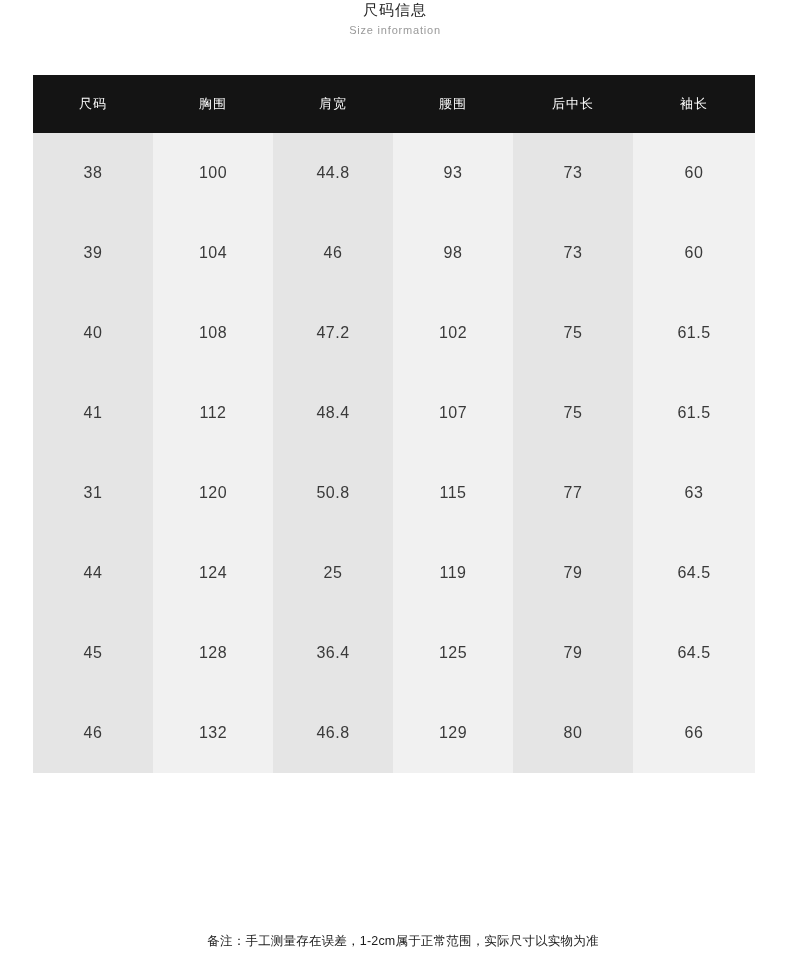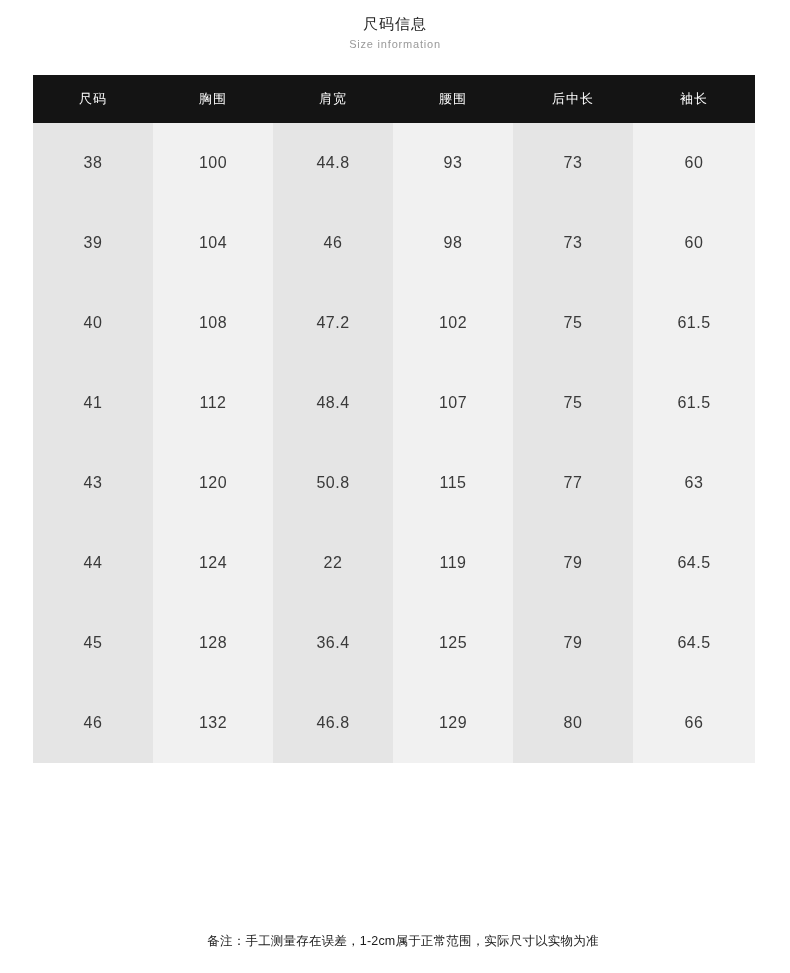--- a/index.html
+++ b/index.html
@@ -13,21 +13,20 @@
     background: #ffffff;
     font-family: "Liberation Sans", "DejaVu Sans", sans-serif;
     color: #333333;
     overflow: hidden;
     position: relative;
   }
 
   
   .title-block {
     width: 790px;
-    padding-top: 14px;
     text-align: center;
   }
   .title-main {
     font-size: 15px;
     line-height: 20px;
     color: #222222;
     letter-spacing: 1px;
   }
   .title-sub {
     font-size: 11px;
@@ -43,21 +42,21 @@
     left: 33px;
     top: 75px;
     width: 722px;
     border-collapse: collapse;
     table-layout: fixed;
   }
   .size-table col { width: 120px; }
   .size-table col.col-last { width: 122px; }
 
   .size-table thead th {
-    height: 48px;
+    height: 58px;
     background: #141414;
     color: #ffffff;
     font-size: 13px;
     font-weight: normal;
     letter-spacing: 1px;
     text-align: center;
     vertical-align: middle;
     padding: 0;
     border: 0;
   }
@@ -145,31 +144,31 @@
     </tr>
     <tr>
       <td class="stripe-dark">41</td>
       <td class="stripe-light">112</td>
       <td class="stripe-dark">48.4</td>
       <td class="stripe-light">107</td>
       <td class="stripe-dark">75</td>
       <td class="stripe-light">61.5</td>
     </tr>
     <tr>
-      <td class="stripe-dark">43</td>
+      <td class="stripe-dark">31</td>
       <td class="stripe-light">120</td>
       <td class="stripe-dark">50.8</td>
       <td class="stripe-light">115</td>
       <td class="stripe-dark">77</td>
       <td class="stripe-light">63</td>
     </tr>
     <tr>
       <td class="stripe-dark">44</td>
       <td class="stripe-light">124</td>
-      <td class="stripe-dark">22</td>
+      <td class="stripe-dark">25</td>
       <td class="stripe-light">119</td>
       <td class="stripe-dark">79</td>
       <td class="stripe-light">64.5</td>
     </tr>
     <tr>
       <td class="stripe-dark">45</td>
       <td class="stripe-light">128</td>
       <td class="stripe-dark">36.4</td>
       <td class="stripe-light">125</td>
       <td class="stripe-dark">79</td>

